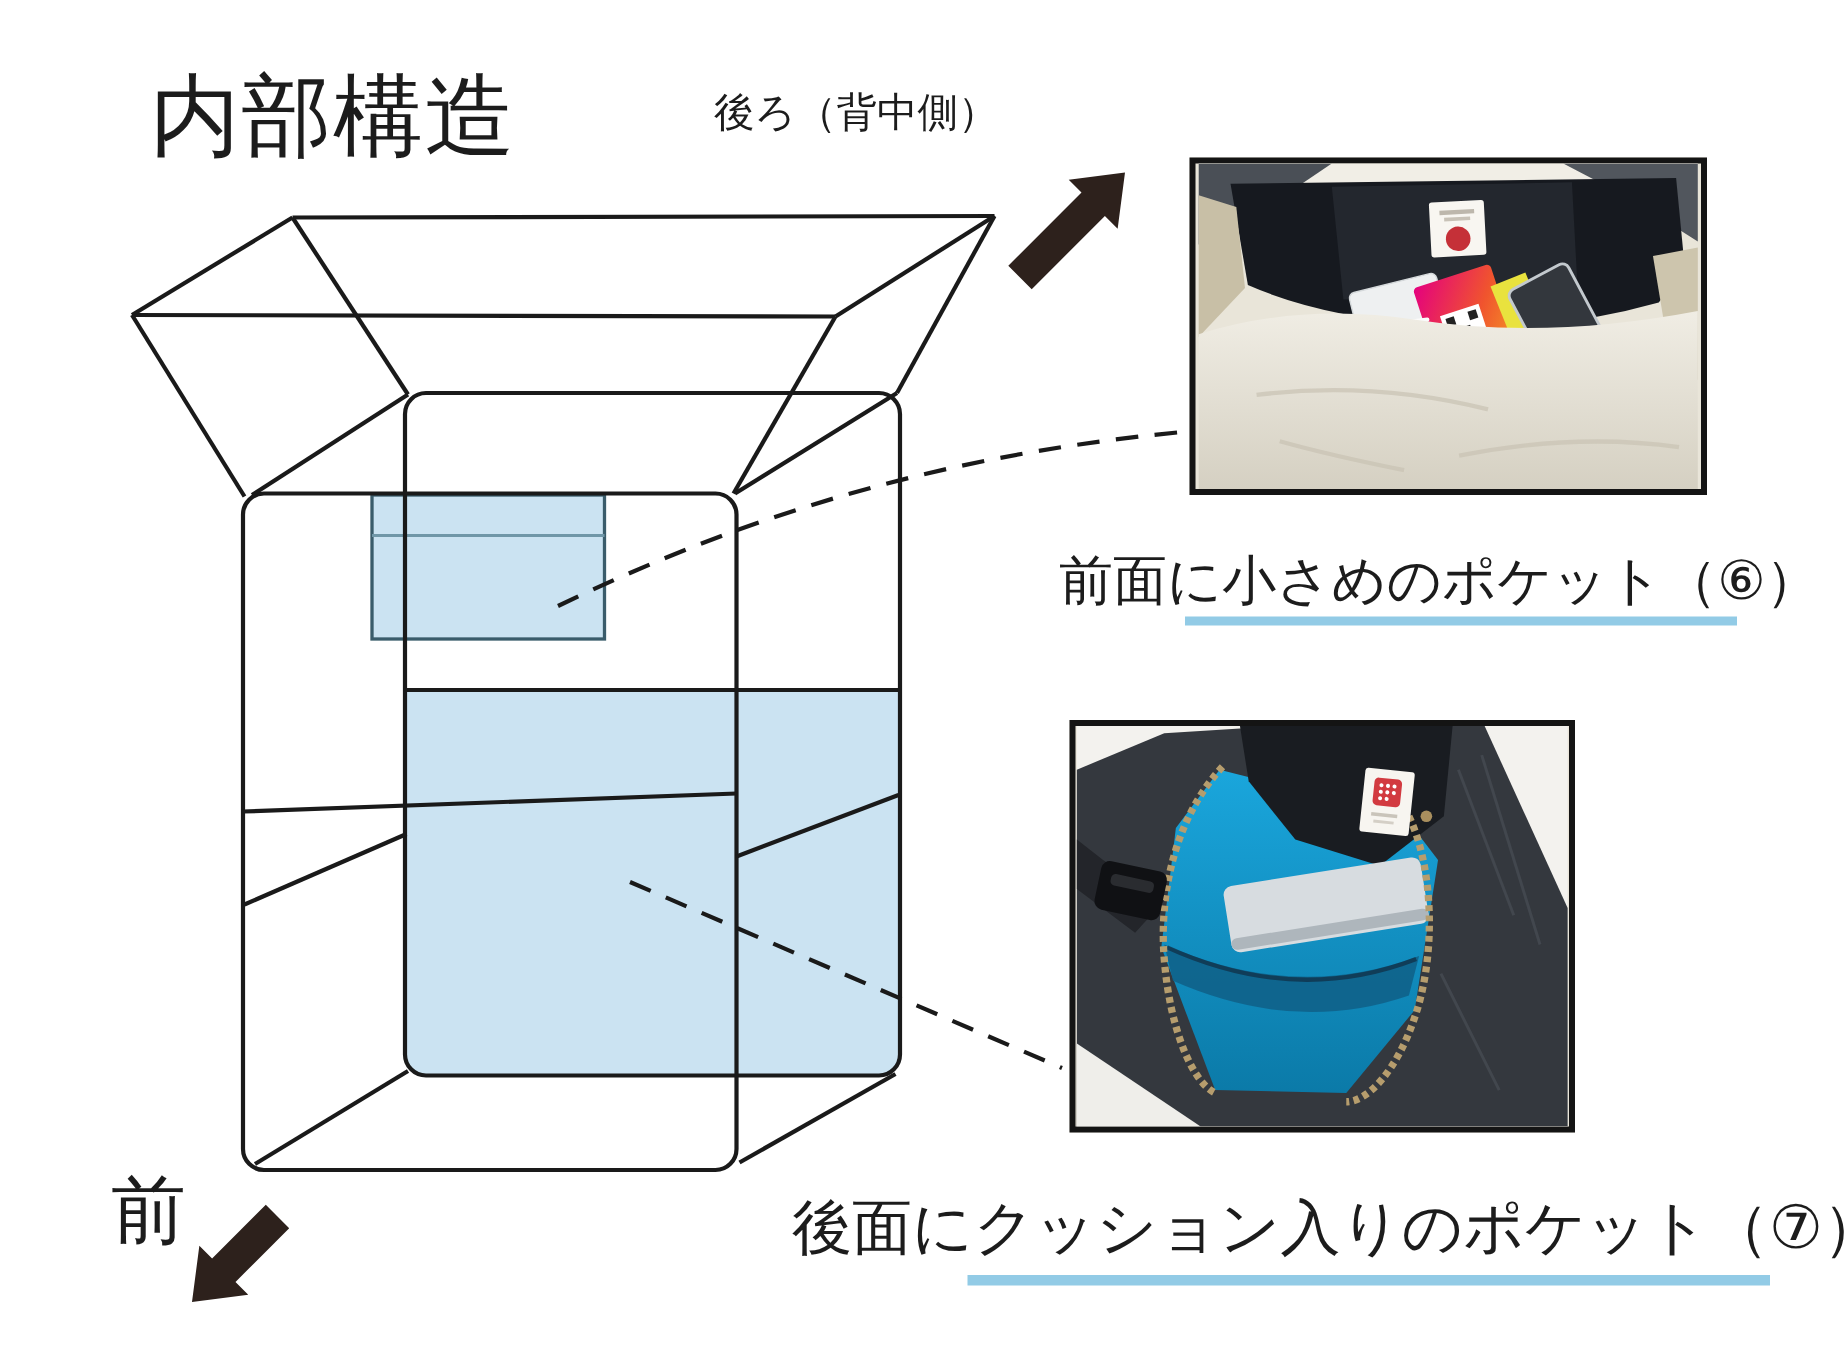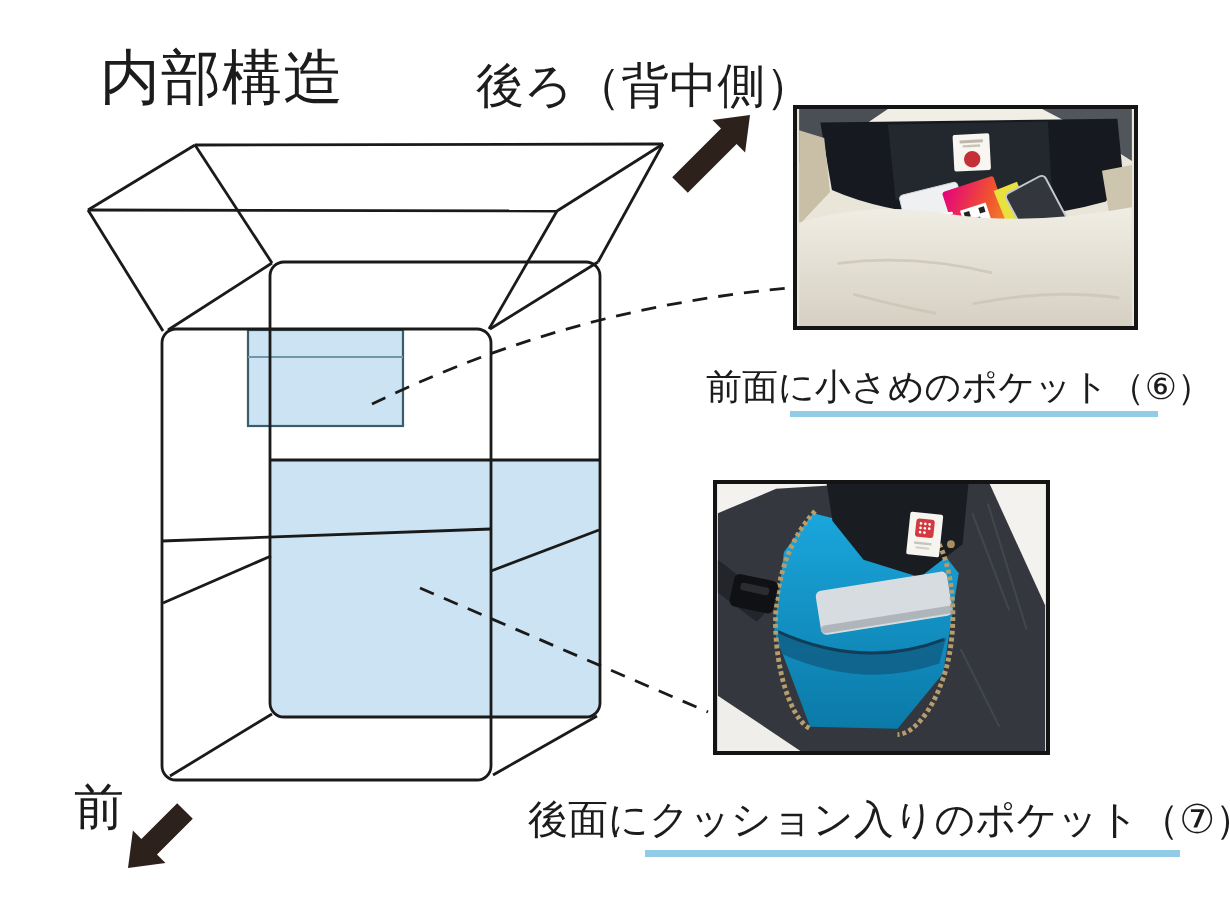--- a/index.html
+++ b/index.html
@@ -4,21 +4,21 @@
 <style>
   html,body{margin:0;padding:0;background:#ffffff;}
   body{
     width:1230px;height:900px;position:relative;overflow:hidden;
     font-family:"Liberation Sans","DejaVu Sans",sans-serif;
     color:var(--text,#1c1c1c);
   }
   .abs{position:absolute;}
   .jp{white-space:nowrap;line-height:1;color:var(--text,#1c1c1c);}
   #title{left:100px;top:48px;font-size:60px;letter-spacing:1px;font-weight:500;font-family:Liberation Serif, serif;}
-  #back-label{left:476px;top:62px;font-size:48px;font-weight:500;}
+  #back-label{left:476px;top:62px;font-size:27px;font-weight:500;}
   #front-label{left:74px;top:782px;font-size:50px;font-weight:500;}
   #caption-front{left:706px;top:369px;font-size:36px;font-weight:500;}
   #caption-rear{left:528px;top:799px;font-size:40px;font-weight:500;}
   .underline{background:var(--underline,#92cbe6);}
   #underline-front{left:790px;top:411px;width:368px;height:6px;}
   #underline-rear{left:645px;top:850px;width:535px;height:7px;}
   svg.diagram{left:0;top:0;width:1230px;height:900px;}
   .blk{stroke:var(--diagram-line,#1a1a1a);stroke-width:2.8px;fill:none;stroke-linejoin:round;}
   .dash{stroke-dasharray:15 11;}
   .fill-blue{fill:var(--pocket-fill,#cbe3f2);}

